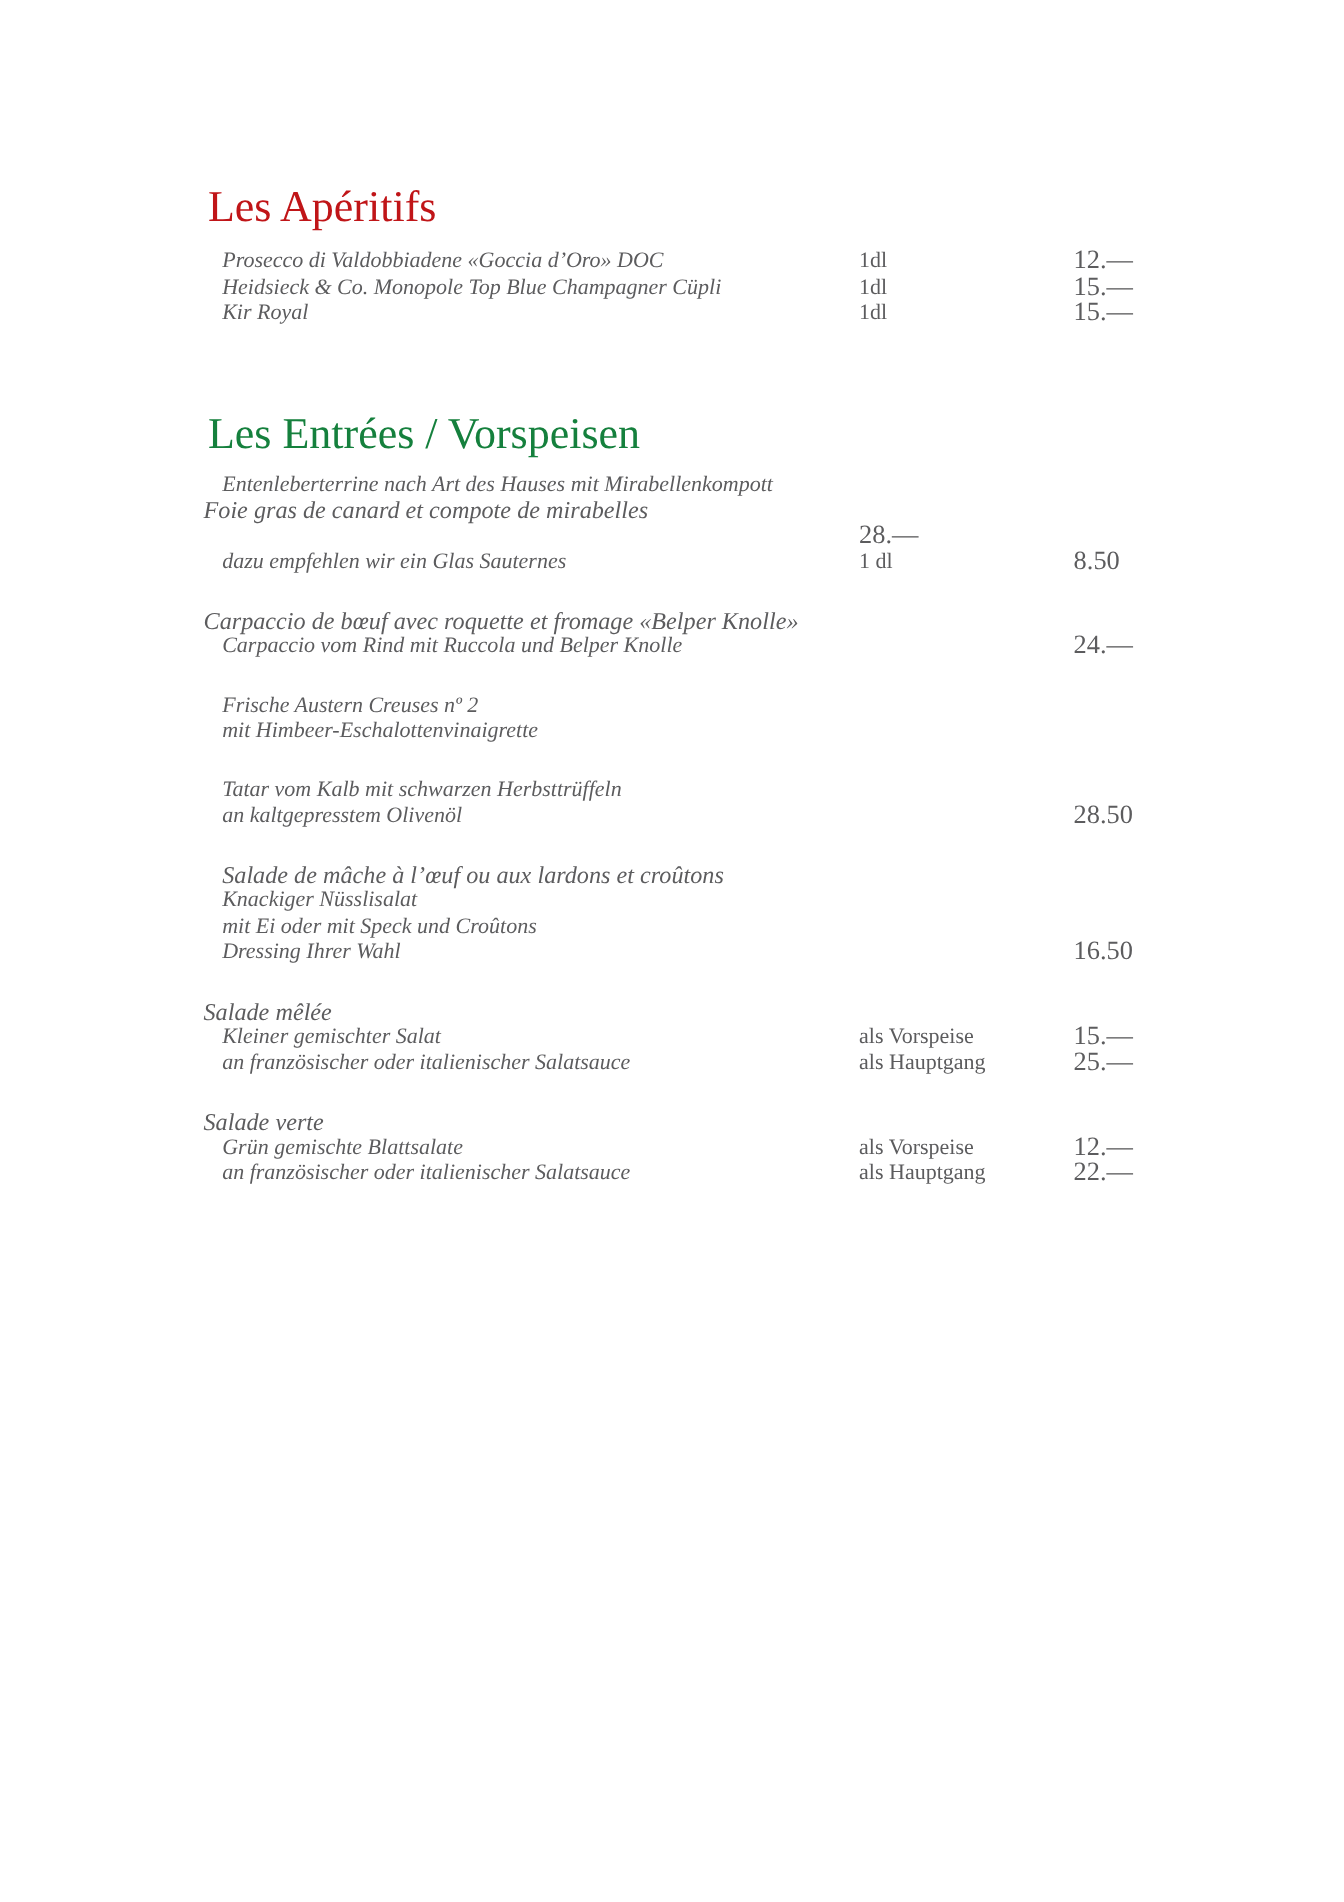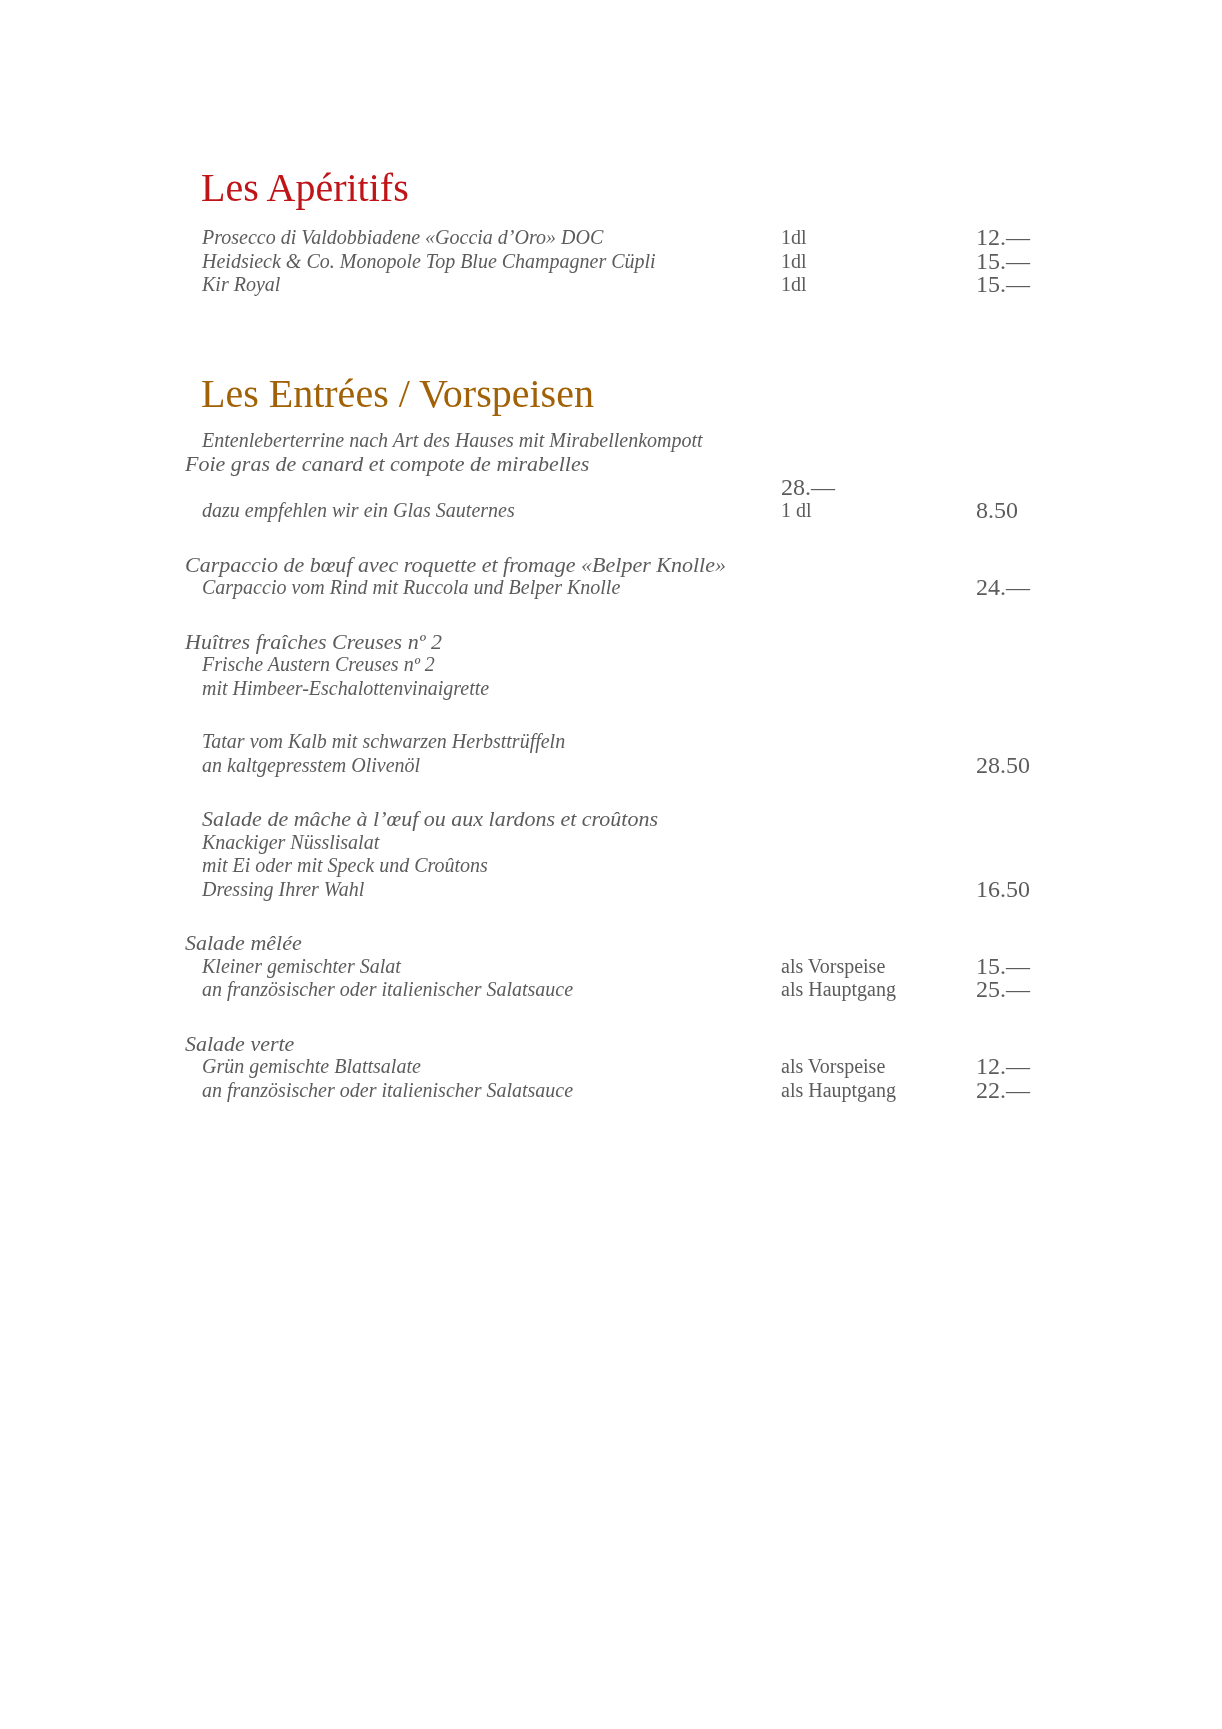--- a/index.html
+++ b/index.html
@@ -16,21 +16,21 @@
     position: absolute;
     left: 185px;
     top: 160px;
     width: 848px;
   }
   .section-title {
     font-size: 40px;
     font-weight: normal;
     line-height: 46px;
     color: #c01518;
-    margin: 5px 0 15px 16px;
+    margin: 5px 0 15px 4px;
   }
   .section:nth-child(2) .section-title {
     margin-top: 74px;
     margin-bottom: 12px;
   }
   .group { margin-top: 30px; }
   .groups .group:first-child { margin-top: 0; }
   .row {
     display: grid;
     grid-template-columns: 1fr 195px 57px;
@@ -66,21 +66,21 @@
   <div class="row indent">
     <span class="name">Kir Royal</span>
     <span class="mid">1dl</span>
     <span class="price">15.—</span>
   </div>
 </div>
         </div>
   </section>
 
   <section class="section">
-    <h1 class="section-title" style="color: #a16207;">Les Entrées / Vorspeisen</h1>
+    <h1 class="section-title" style="color: #15803d;">Les Entrées / Vorspeisen</h1>
     <div class="groups">
           <div class="group">
   <div class="row indent">
     <span class="name">Entenleberterrine nach Art des Hauses mit Mirabellenkompott</span>
     <span class="mid"></span>
     <span class="price"></span>
   </div>
 
   <div class="row title">
     <span class="name">Foie gras de canard et compote de mirabelles</span>
@@ -106,25 +106,20 @@
     <span class="price"></span>
   </div>
 
   <div class="row indent">
     <span class="name">Carpaccio vom Rind mit Ruccola und Belper Knolle</span>
     <span class="mid"></span>
     <span class="price">24.—</span>
   </div>
 </div>
           <div class="group">
-  <div class="row title">
-    <span class="name">Huîtres fraîches Creuses nº 2</span>
-    <span class="mid"></span>
-    <span class="price"></span>
-  </div>
 
   <div class="row indent">
     <span class="name">Frische Austern Creuses nº 2</span>
     <span class="mid"></span>
     <span class="price"></span>
   </div>
 
   <div class="row indent">
     <span class="name">mit Himbeer-Eschalottenvinaigrette</span>
     <span class="mid"></span>

